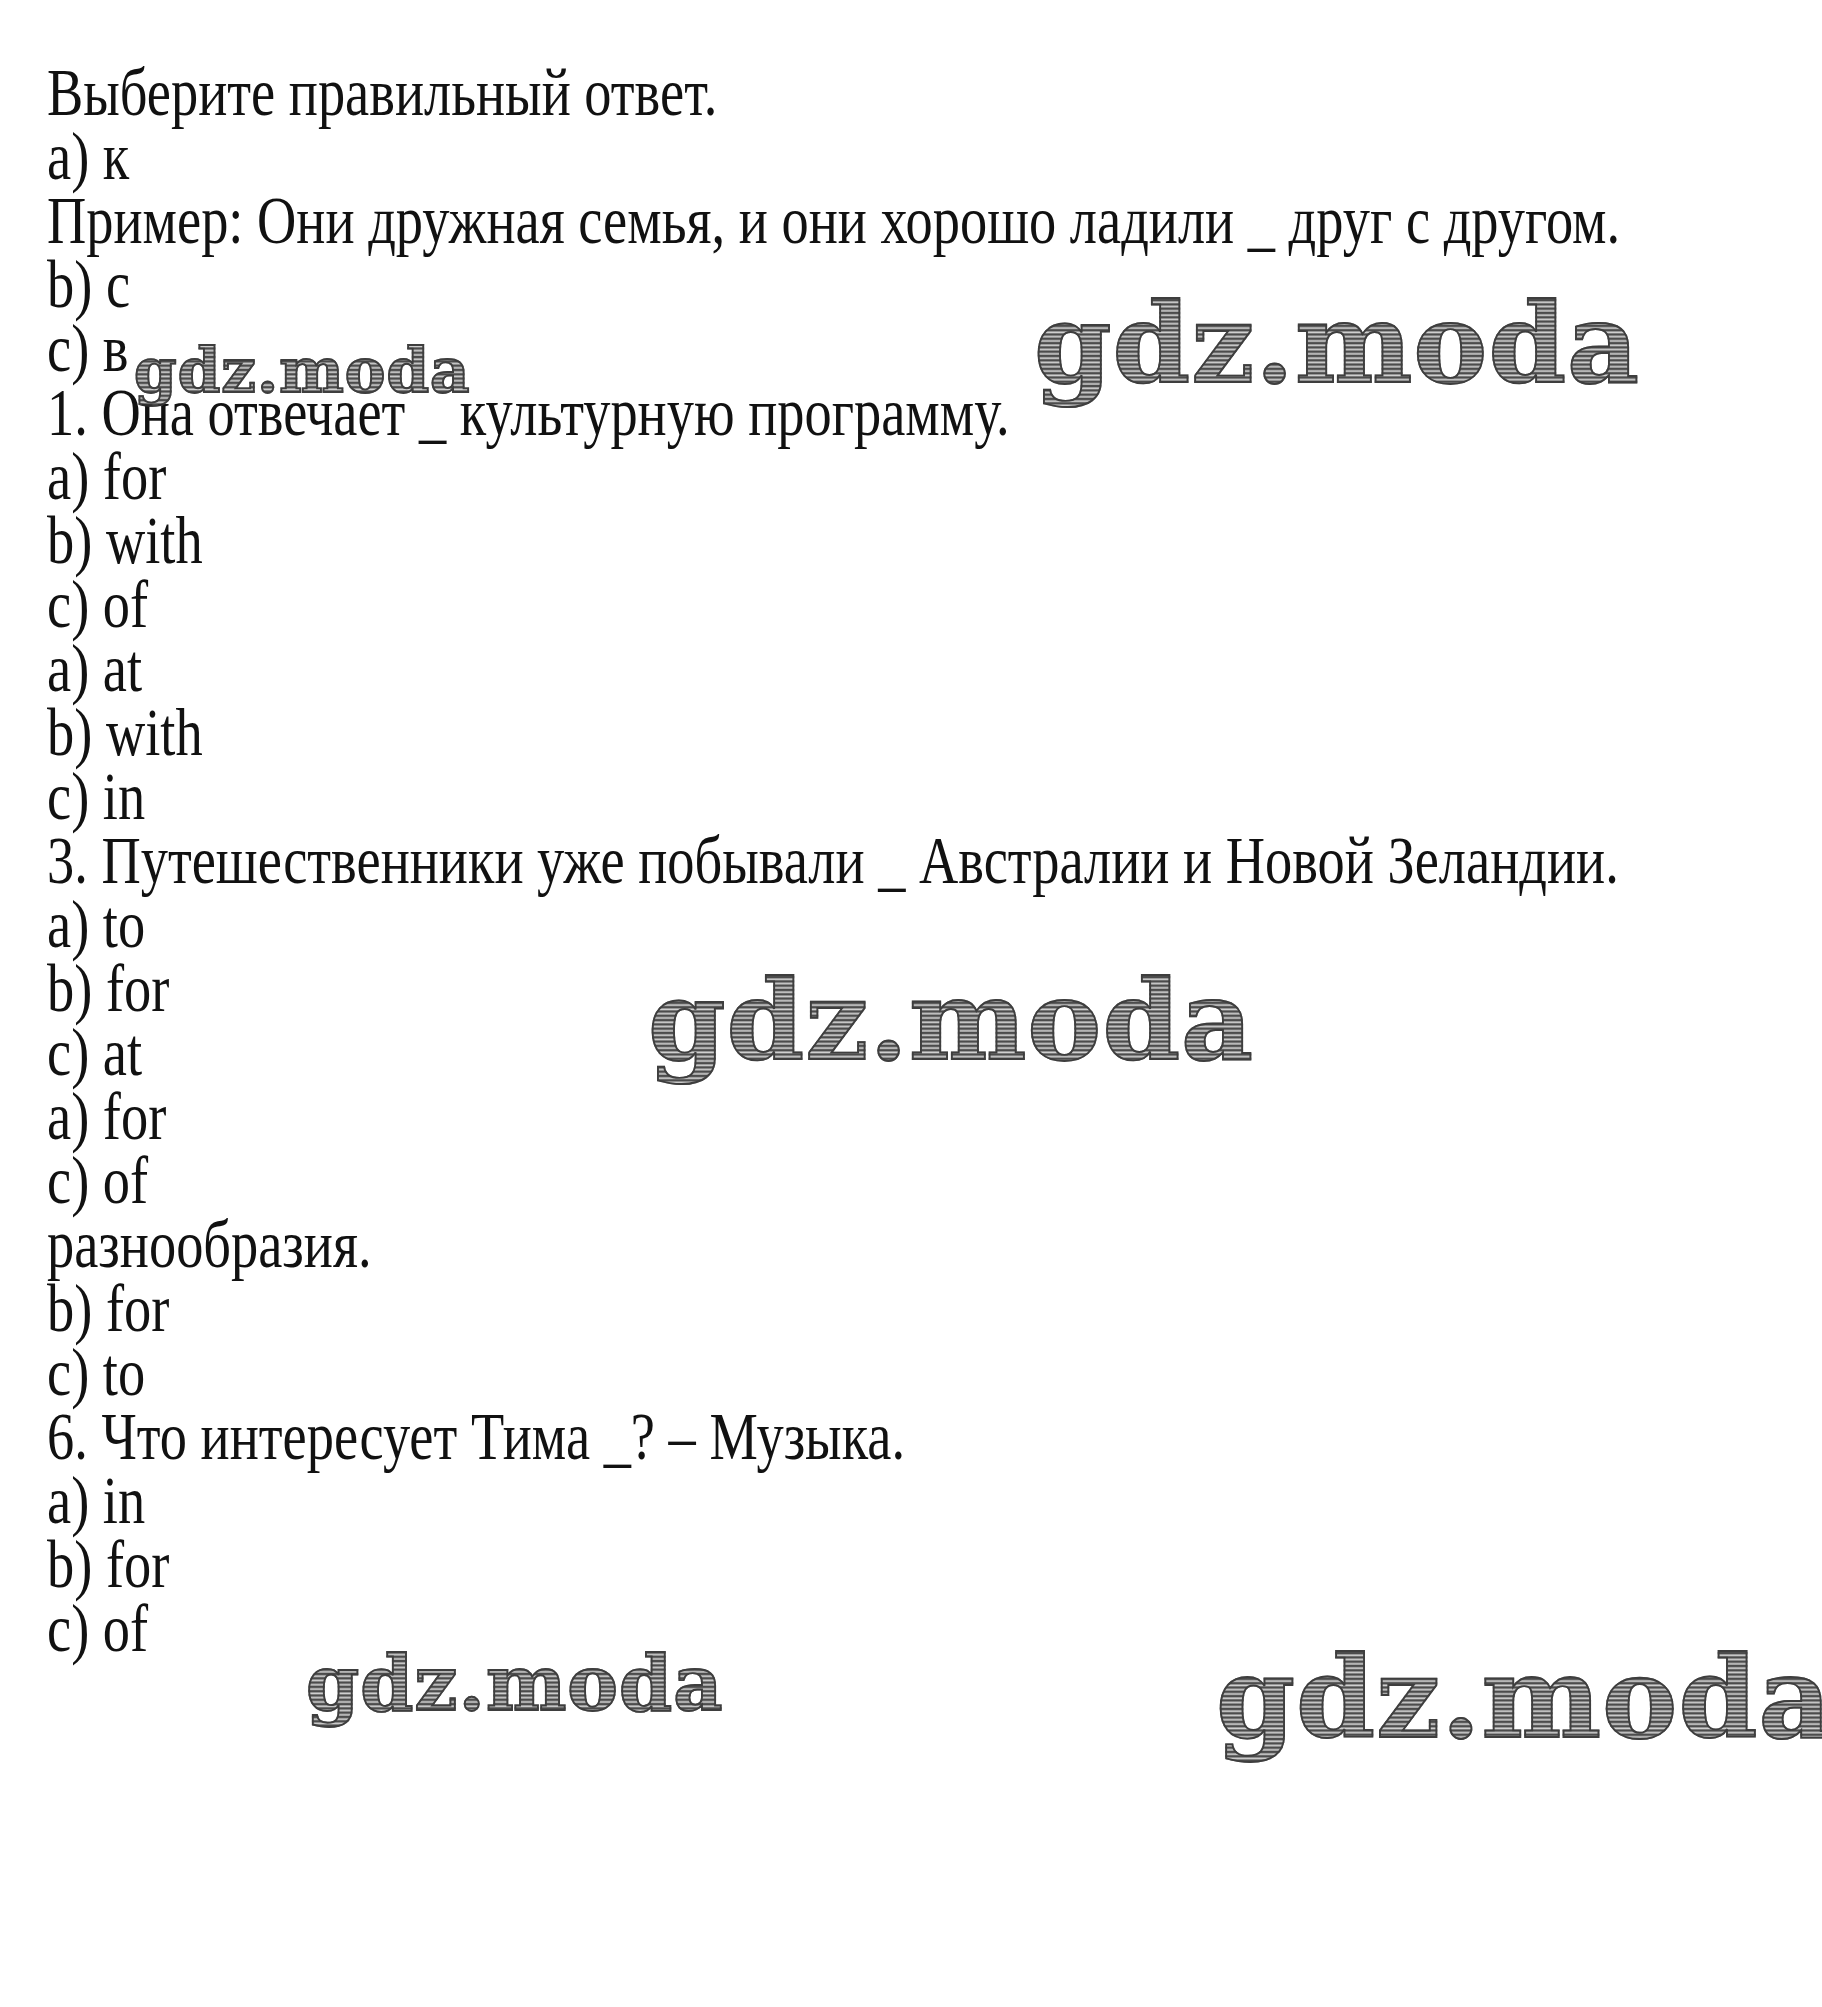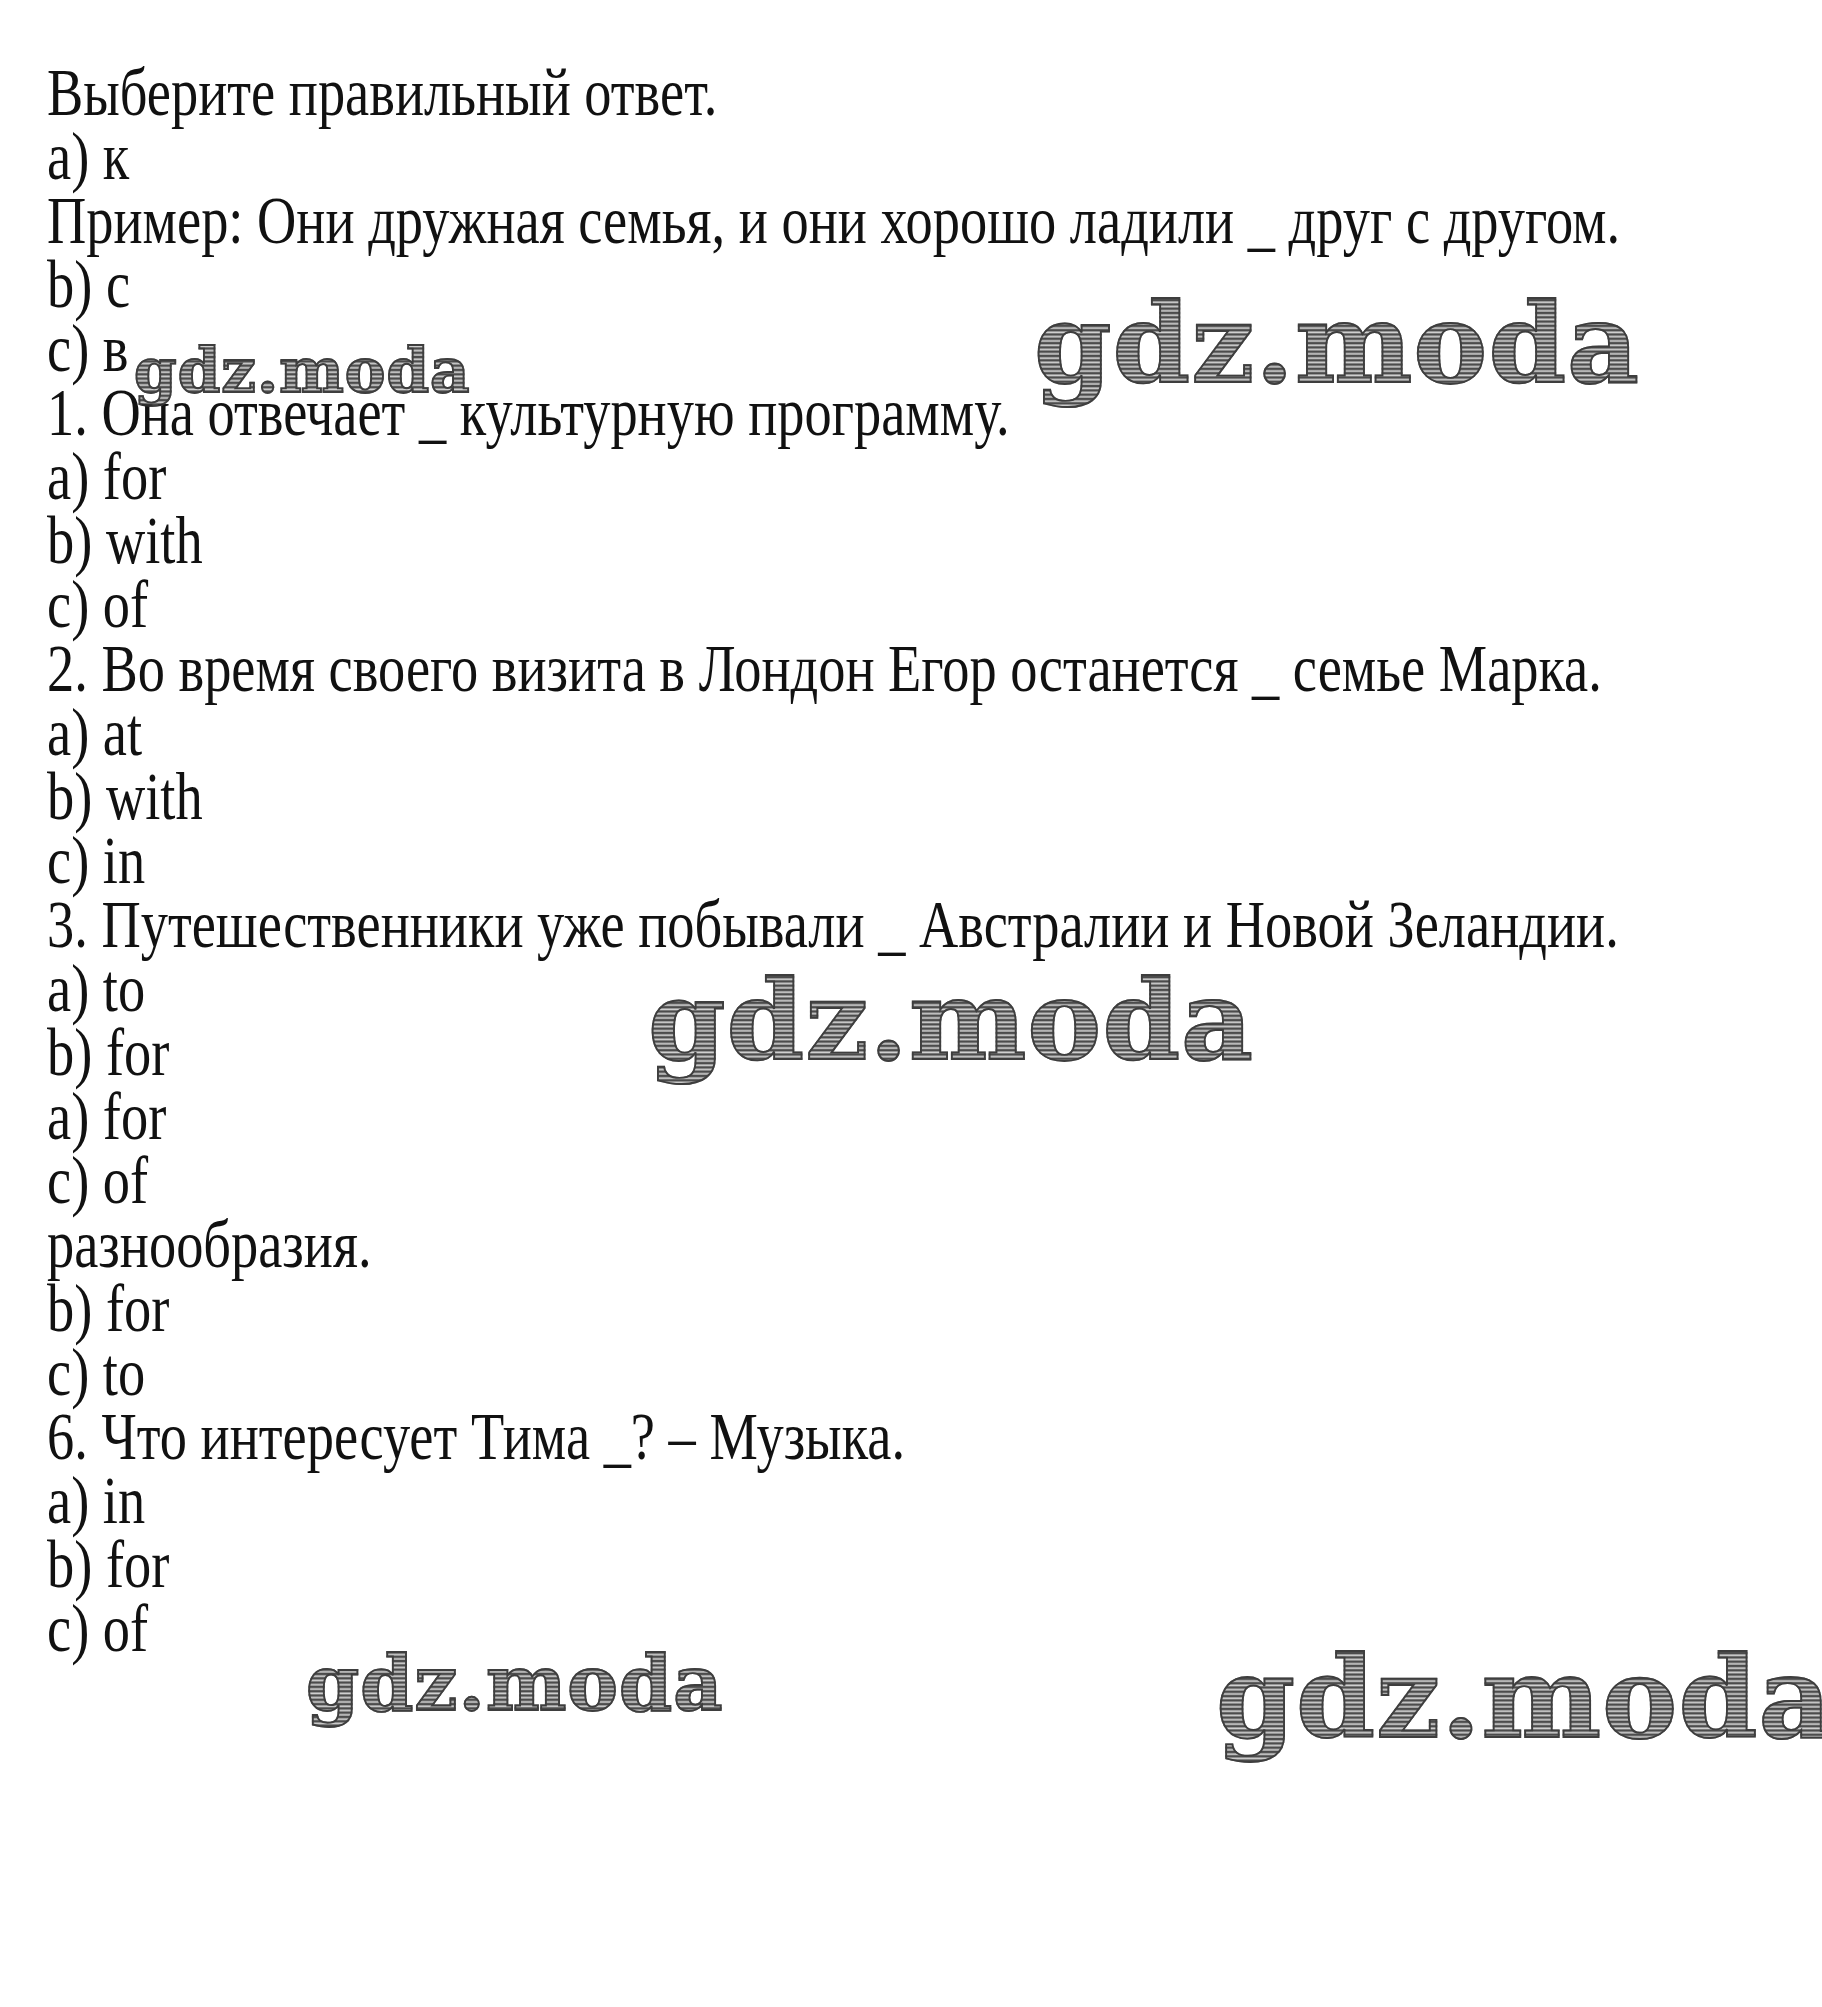--- a/index.html
+++ b/index.html
@@ -90,39 +90,39 @@
       <div class="line">
       <span class="squeeze">a) for</span>
     </div>
       <div class="line">
       <span class="squeeze">b) with</span>
     </div>
       <div class="line">
       <span class="squeeze">c) of</span>
     </div>
       <div class="line">
-      <span class="squeeze">2. Во время своего визита в Лондон Егор останется _ семье Марка.</span>
-    </div>
-      <div class="line">
       <span class="squeeze">a) at</span>
     </div>
       <div class="line">
       <span class="squeeze">b) with</span>
     </div>
       <div class="line">
       <span class="squeeze">c) in</span>
     </div>
       <div class="line">
       <span class="squeeze">3. Путешественники уже побывали _ Австралии и Новой Зеландии.</span>
     </div>
       <div class="line">
       <span class="squeeze">a) to</span>
     </div>
       <div class="line">
       <span class="squeeze">b) for</span>
+    </div>
+      <div class="line">
+      <span class="squeeze">c) at</span>
     </div>
       <div class="line">
       <span class="squeeze">a) for</span>
     </div>
       <div class="line">
       <span class="squeeze">c) of</span>
     </div>
       <div class="line">
       <span class="squeeze">разнообразия.</span>
     </div>

